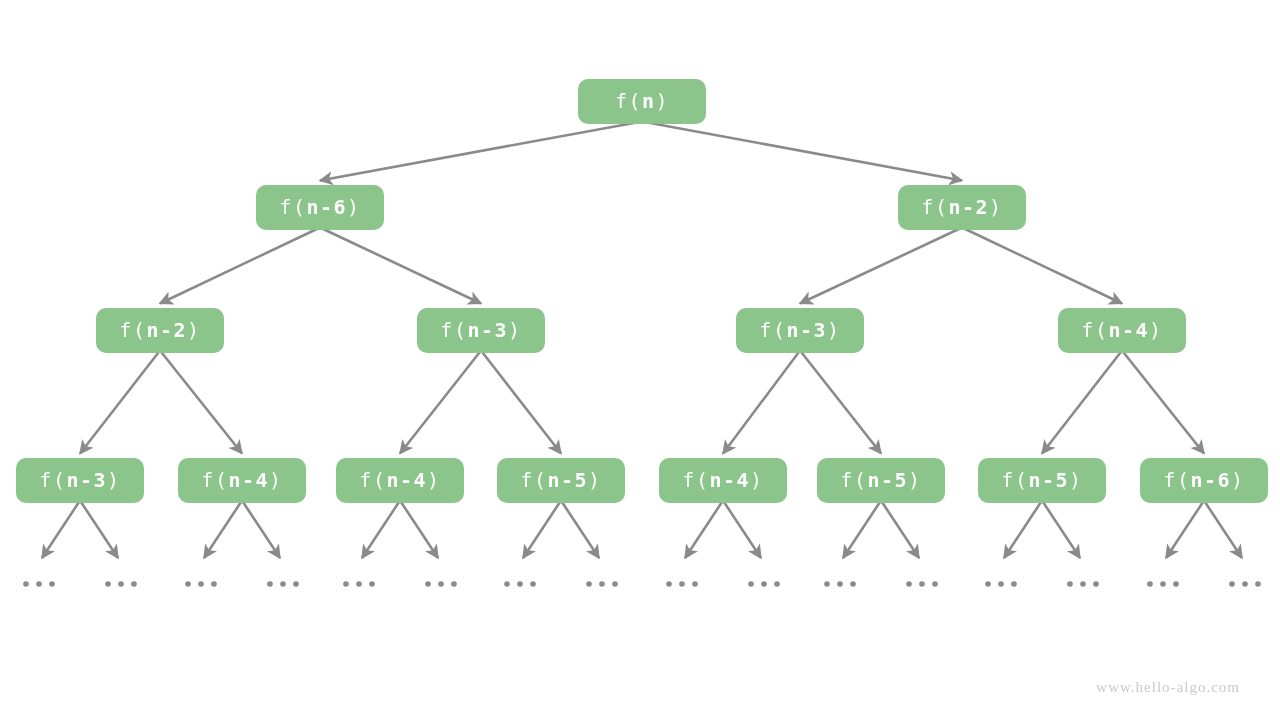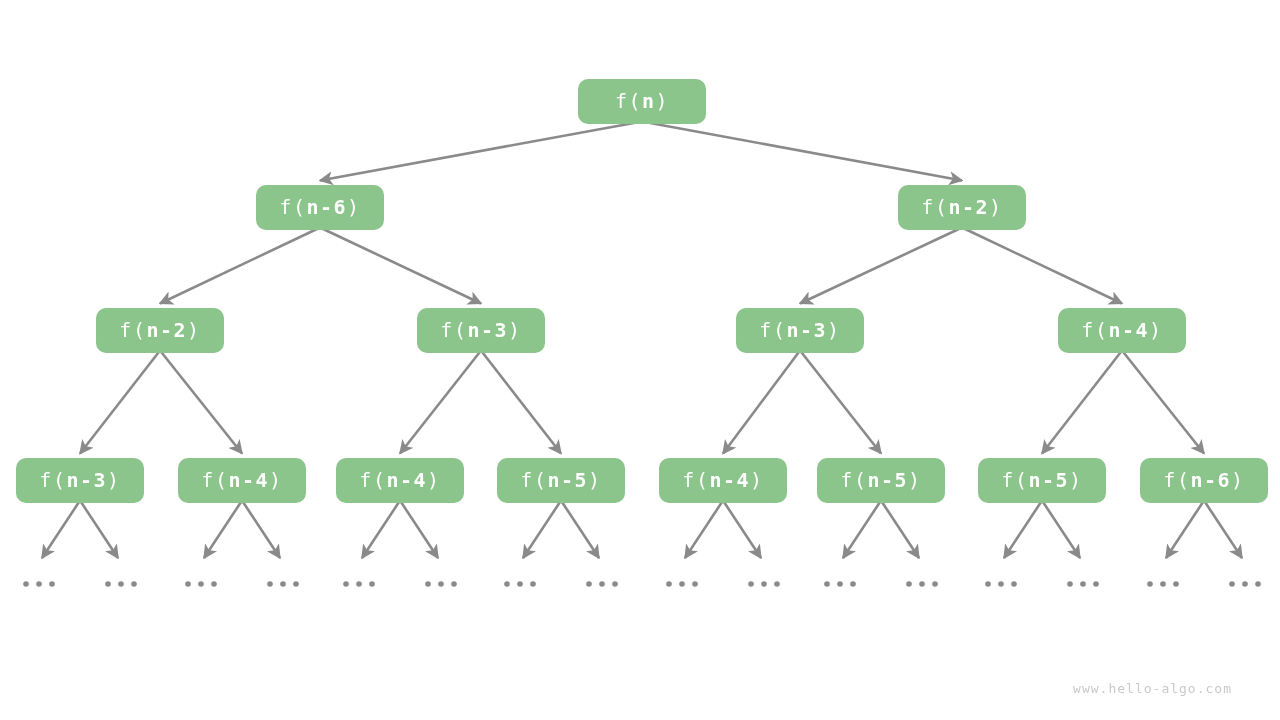--- a/index.html
+++ b/index.html
@@ -36,25 +36,26 @@
     background: var(--node-fill);
     color: var(--node-text);
     border-radius: 10px;
     font-size: 20px;
     letter-spacing: 1.5px;
     white-space: nowrap;
   }
   .node .arg { font-weight: bold; }
   .watermark {
     position: absolute;
-    right: 48px;
+    right: 40px;
     bottom: 24px;
-    font-size: 13px;
+    font-size: 15px;
     letter-spacing: 1px;
     color: var(--watermark);
+    font-family: Liberation Serif, serif;
   }
 </style>
 </head>
 <body>
 
 <div class="canvas">
   <svg class="edges-layer" width="1280" height="720" viewBox="0 0 1280 720" xmlns="http://www.w3.org/2000/svg">
     <defs>
       <marker id="arrowhead" viewBox="0 0 10 10" refX="9" refY="5" markerWidth="5.5" markerHeight="5.5" orient="auto-start-reverse">
         <path id="arrowhead-path" d="M 0 0 L 10 5 L 0 10 L 2.6 5 Z" fill="#8a8a8a"></path>

